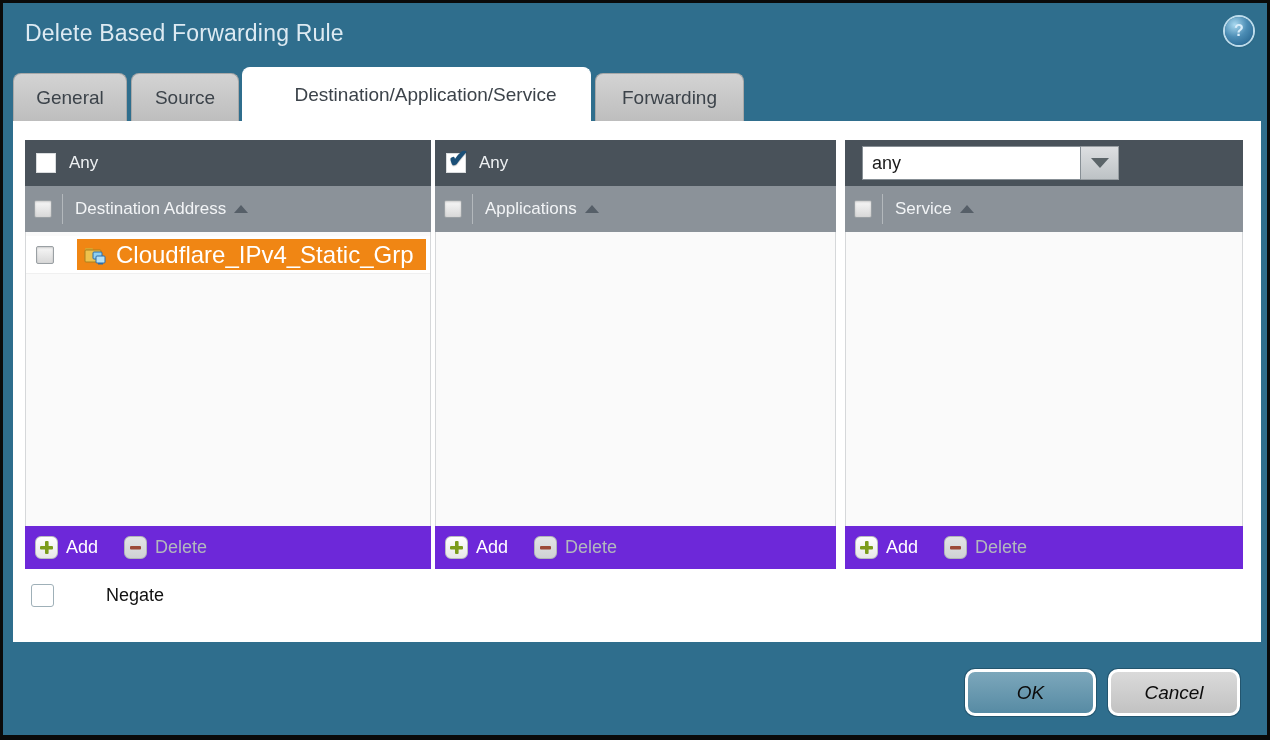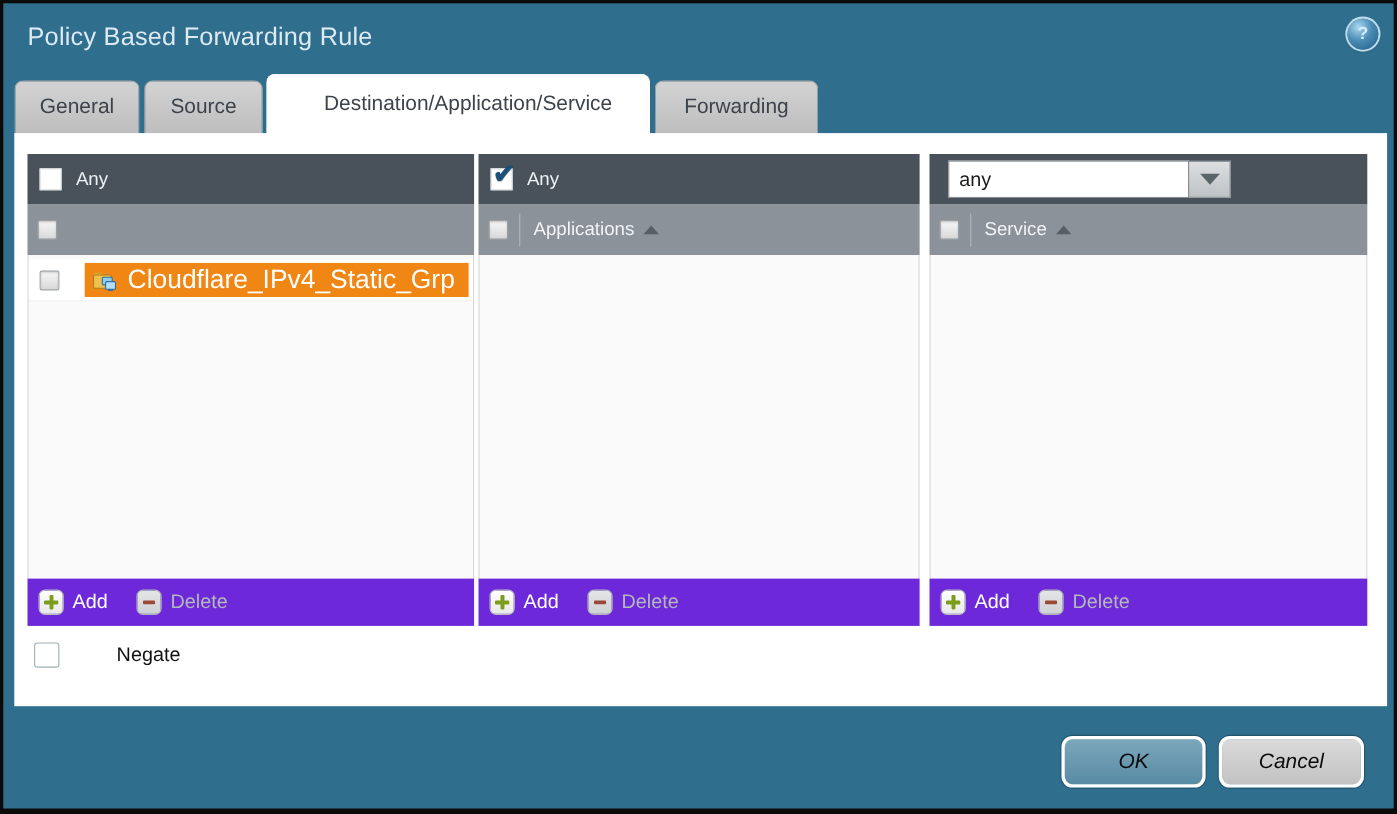--- a/index.html
+++ b/index.html
@@ -194,21 +194,21 @@
     left: 1105px; width: 132px;
     background: linear-gradient(#dadada, #c2c2c2);
   }
 </style>
 </head>
 <body>
 
 <div class="stage">
   <div class="frame">
 
-    <div class="dialog-title">Policy Based Forwarding Rule</div>
+    <div class="dialog-title">Delete Based Forwarding Rule</div>
 
     <div class="help-btn">
       <span>?</span>
     </div>
 
     <div class="tab tab-general">
       <span>General</span>
     </div>
     <div class="tab tab-source">
       <span>Source</span>
@@ -222,20 +222,24 @@
 
     <div class="content-panel">
 
       <div class="col col-dest">
         <div class="any-row">
           <span class="cb-any"></span>
           <span class="any-label">Any</span>
         </div>
         <div class="subheader-row">
           <span class="cb-small"></span>
+          <span class="subheader-label">
+            <span>Destination Address</span>
+            <span class="sort-asc"></span>
+          </span>
         </div>
         <div class="col-body">
           <div class="item-row">
             <span class="cb-small"></span>
             <span class="item-chip">
               <span style="display:inline-flex;">
                 <svg width="24" height="20" viewBox="0 0 24 20">
                   <rect x="1" y="3" width="8" height="4" rx="1" fill="#d9a62e"></rect>
                   <rect x="1" y="5" width="16" height="12" rx="1" fill="#eec14d" stroke="#a9801f" stroke-width="1"></rect>
                   <rect x="9" y="7" width="9" height="7" rx="1" fill="#8fd0f0" stroke="#2d6da8" stroke-width="1"></rect>

